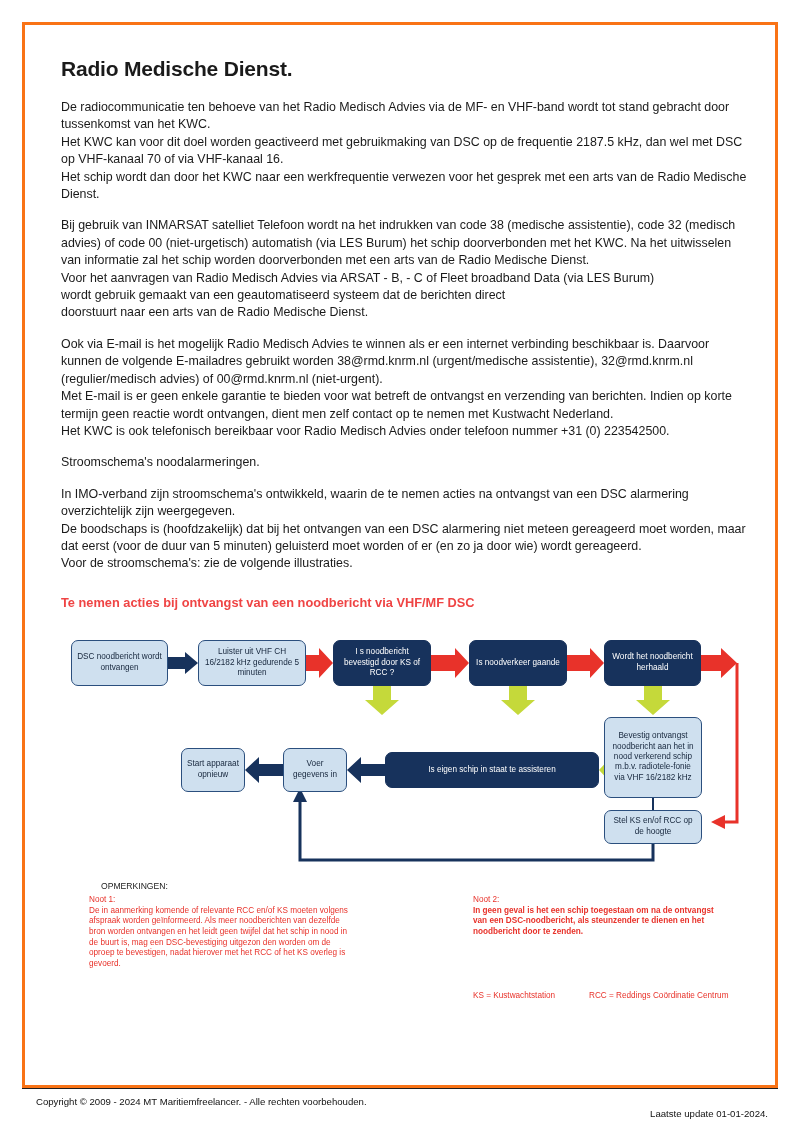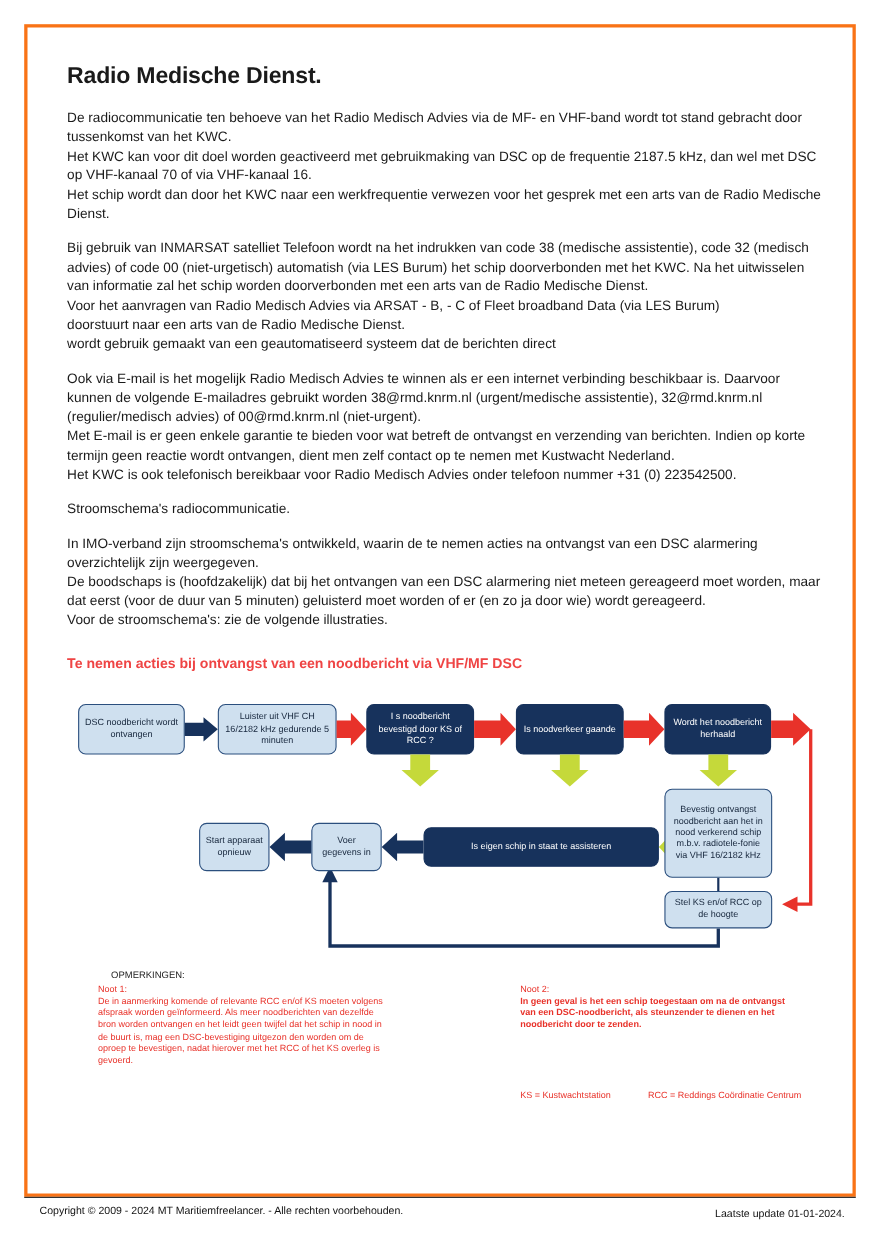--- a/index.html
+++ b/index.html
@@ -110,21 +110,21 @@
   
   .footer {
     position: absolute;
     left: 22px;
     top: 1096px;
     width: 756px;
     font-size: 9.6px;
     color: #111;
   }
   .footer .left { position: absolute; left: 14px; top: 0; }
-  .footer .right { position: absolute; right: 10px; top: 2px; }
+  .footer .right { position: absolute; right: 10px; top: 12px; }
   .footer-rule {
     position: absolute;
     left: 22px;
     top: 1088px;
     width: 756px;
     height: 1px;
     background: #1f1f1f;
   }
 </style>
 </head>
@@ -136,32 +136,32 @@
     <h1 class="title">Radio Medische Dienst.</h1>
 
     <p class="body">De radiocommunicatie ten behoeve van het Radio Medisch Advies via de MF- en VHF-band wordt tot stand gebracht door tussenkomst van het KWC.</p>
     <p class="body">Het KWC kan voor dit doel worden geactiveerd met gebruikmaking van DSC op de frequentie 2187.5 kHz, dan wel met DSC op VHF-kanaal 70 of via VHF-kanaal 16.</p>
     <p class="body">Het schip wordt  dan door het KWC naar een werkfrequentie verwezen voor het gesprek met een arts van de Radio Medische Dienst.</p>
 
     <div class="gap"></div>
 
     <p class="body">Bij gebruik van INMARSAT satelliet Telefoon wordt na het indrukken van code 38 (medische assistentie), code 32 (medisch advies) of code 00 (niet-urgetisch) automatish  (via LES Burum) het schip doorverbonden met het KWC. Na het uitwisselen van informatie zal het schip worden doorverbonden met een arts van de Radio Medische Dienst.</p>
     <p class="body">Voor het aanvragen van Radio Medisch Advies via ARSAT - B, - C of Fleet broadband Data (via LES Burum)</p>
+    <p class="body"> wordt gebruik gemaakt van een geautomatiseerd systeem dat de berichten direct</p>
     <p class="body">doorstuurt naar een arts van de Radio Medische Dienst.</p>
-    <p class="body"> wordt gebruik gemaakt van een geautomatiseerd systeem dat de berichten direct</p>
 
     <div class="gap"></div>
 
     <p class="body">Ook via E-mail is het mogelijk Radio Medisch Advies te winnen als er een internet verbinding beschikbaar is. Daarvoor kunnen de volgende E-mailadres gebruikt worden 38@rmd.knrm.nl (urgent/medische assistentie), 32@rmd.knrm.nl  (regulier/medisch advies) of 00@rmd.knrm.nl (niet-urgent).</p>
     <p class="body">Met E-mail is er geen enkele garantie te bieden voor wat betreft de ontvangst en verzending van berichten. Indien op korte termijn geen reactie wordt ontvangen, dient men zelf contact op te nemen met Kustwacht Nederland.</p>
     <p class="body">Het KWC is ook telefonisch bereikbaar voor Radio Medisch Advies onder telefoon nummer +31 (0) 223542500.</p>
 
     <div class="gap"></div>
 
-    <p class="body">Stroomschema's radiocommunicatie.</p>
+    <p class="body">Stroomschema's noodalarmeringen.</p>
 
     <div class="gap"></div>
 
     <p class="body">In IMO-verband zijn stroomschema's ontwikkeld, waarin de te nemen acties na ontvangst van een DSC alarmering overzichtelijk zijn weergegeven.</p>
     <p class="body">De boodschaps is (hoofdzakelijk) dat bij het ontvangen van een DSC alarmering niet meteen gereageerd moet worden, maar dat eerst (voor de duur van 5 minuten) geluisterd moet worden of er (en zo ja door wie) wordt gereageerd.</p>
     <p class="body">Voor de stroomschema's: zie de volgende illustraties.</p>
 
     <h2 class="section">Te nemen acties bij ontvangst van een noodbericht via VHF/MF DSC</h2>
 
     <div class="flow">

